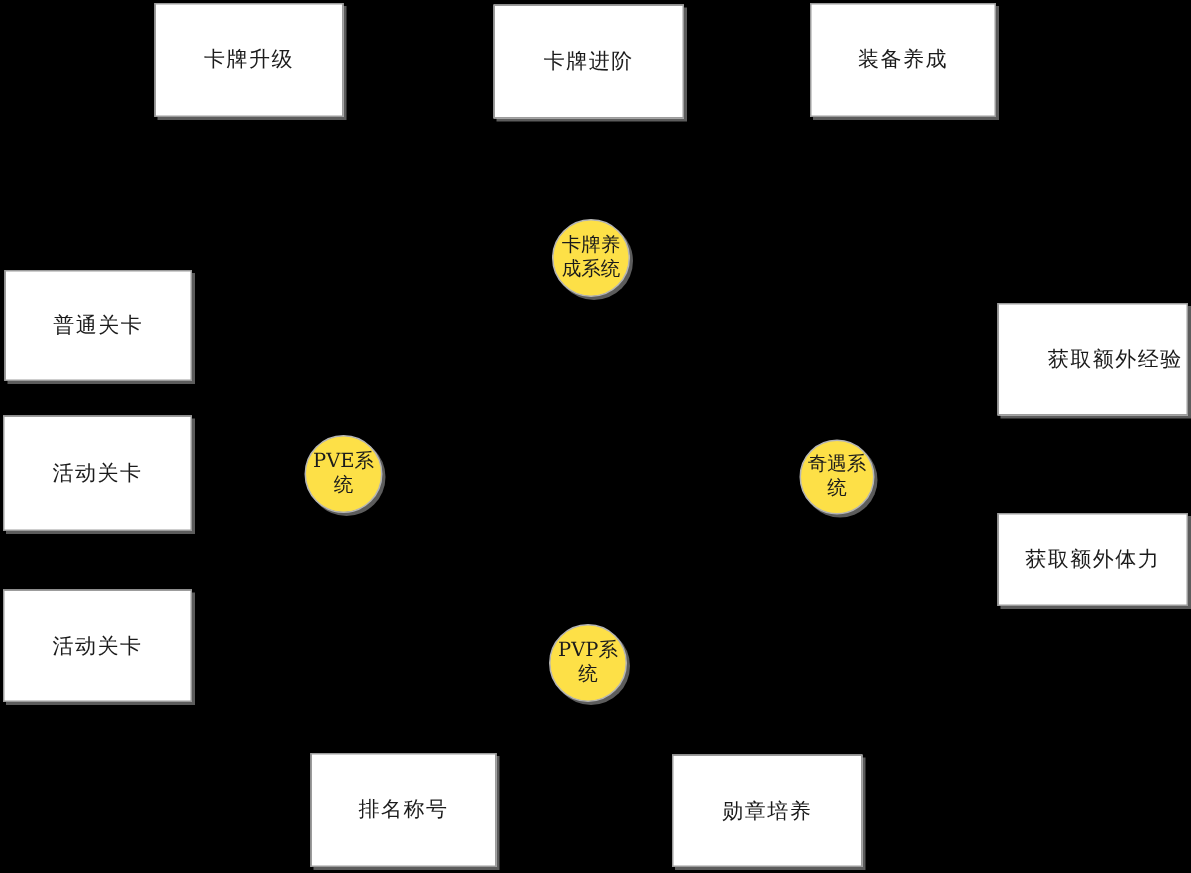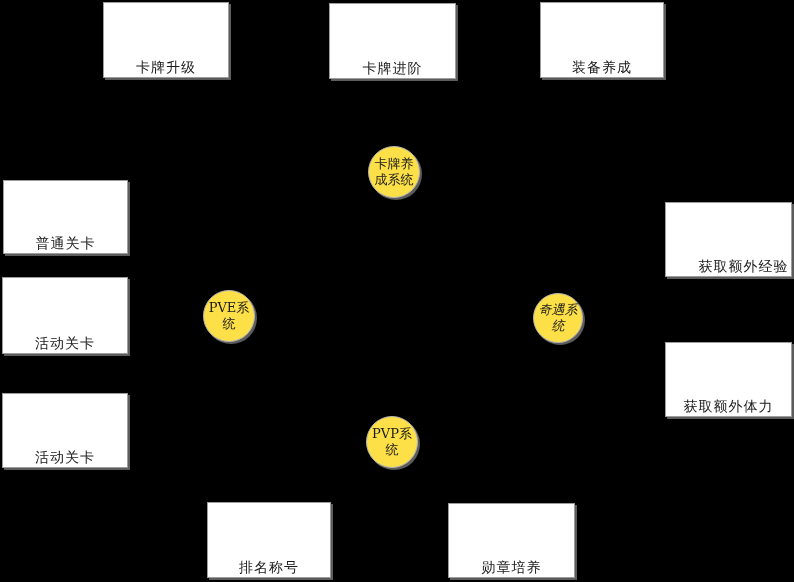--- a/index.html
+++ b/index.html
@@ -5,21 +5,21 @@
   html,body { margin:0; padding:0; background:#000; }
   .canvas {
     position:relative; width:794px; height:582px;
     background:#000000; overflow:hidden;
     font-family:"DejaVu Serif","Liberation Serif",serif;
   }
   .node-box {
     position:absolute; background:#ffffff;
     border:1px solid #9c9c9c;
     box-shadow:2px 2px 0 rgba(205,205,205,0.45);
-    display:flex; align-items:flex-end; justify-content:center;
+    display:flex; align-items:center; justify-content:center;
     color:#1b1b1b; font-size:14px; letter-spacing:1px;
     box-sizing:border-box; text-align:center;
   }
   .node-circle {
     position:absolute; background:#fde047;
     border:1px solid #b5b5b5; border-radius:50%;
     box-shadow:2px 2px 0 rgba(205,205,205,0.45);
     display:flex; flex-direction:column; align-items:center; justify-content:center;
     color:#1b1b1b; font-size:13px; line-height:1.25;
     box-sizing:border-box; text-align:center; white-space:nowrap;
@@ -49,41 +49,41 @@
   <div class="node-box" style="left:2px;  top:277px; width:126px; height:77px;">
     <span>活动关卡</span>
   </div>
   <div class="node-box" style="left:2px;  top:393px; width:126px; height:75px;">
     <span>活动关卡</span>
   </div>
 
   <div class="node-box" style="left:665px; top:202px; width:127px; height:75px;padding-left:30px;">
     <span>获取额外经验</span>
   </div>
-  <div class="node-box" style="left:665px; top:342px; width:127px; height:75px;">
+  <div class="node-box" style="left:665px; top:342px; width:127px; height:62px;">
     <span>获取额外体力</span>
   </div>
 
   <div class="node-box" style="left:207px; top:502px; width:124px; height:76px;">
     <span>排名称号</span>
   </div>
   <div class="node-box" style="left:448px; top:503px; width:127px; height:75px;">
     <span>勋章培养</span>
   </div>
 
 
   <div class="node-circle" style="left:368px; top:146px; width:52px; height:52px;">
     <span>卡牌养</span>
     <span>成系统</span>
   </div>
   <div class="node-circle" style="left:203px; top:290px; width:52px; height:52px;">
     <span>PVE系</span>
     <span>统</span>
   </div>
-  <div class="node-circle" style="left:533px; top:293px; width:50px; height:50px;font-style:italic;">
+  <div class="node-circle" style="left:533px; top:293px; width:50px; height:50px;">
     <span>奇遇系</span>
     <span>统</span>
   </div>
   <div class="node-circle" style="left:366px; top:416px; width:52px; height:52px;">
     <span>PVP系</span>
     <span>统</span>
   </div>
 
 </div>
 

